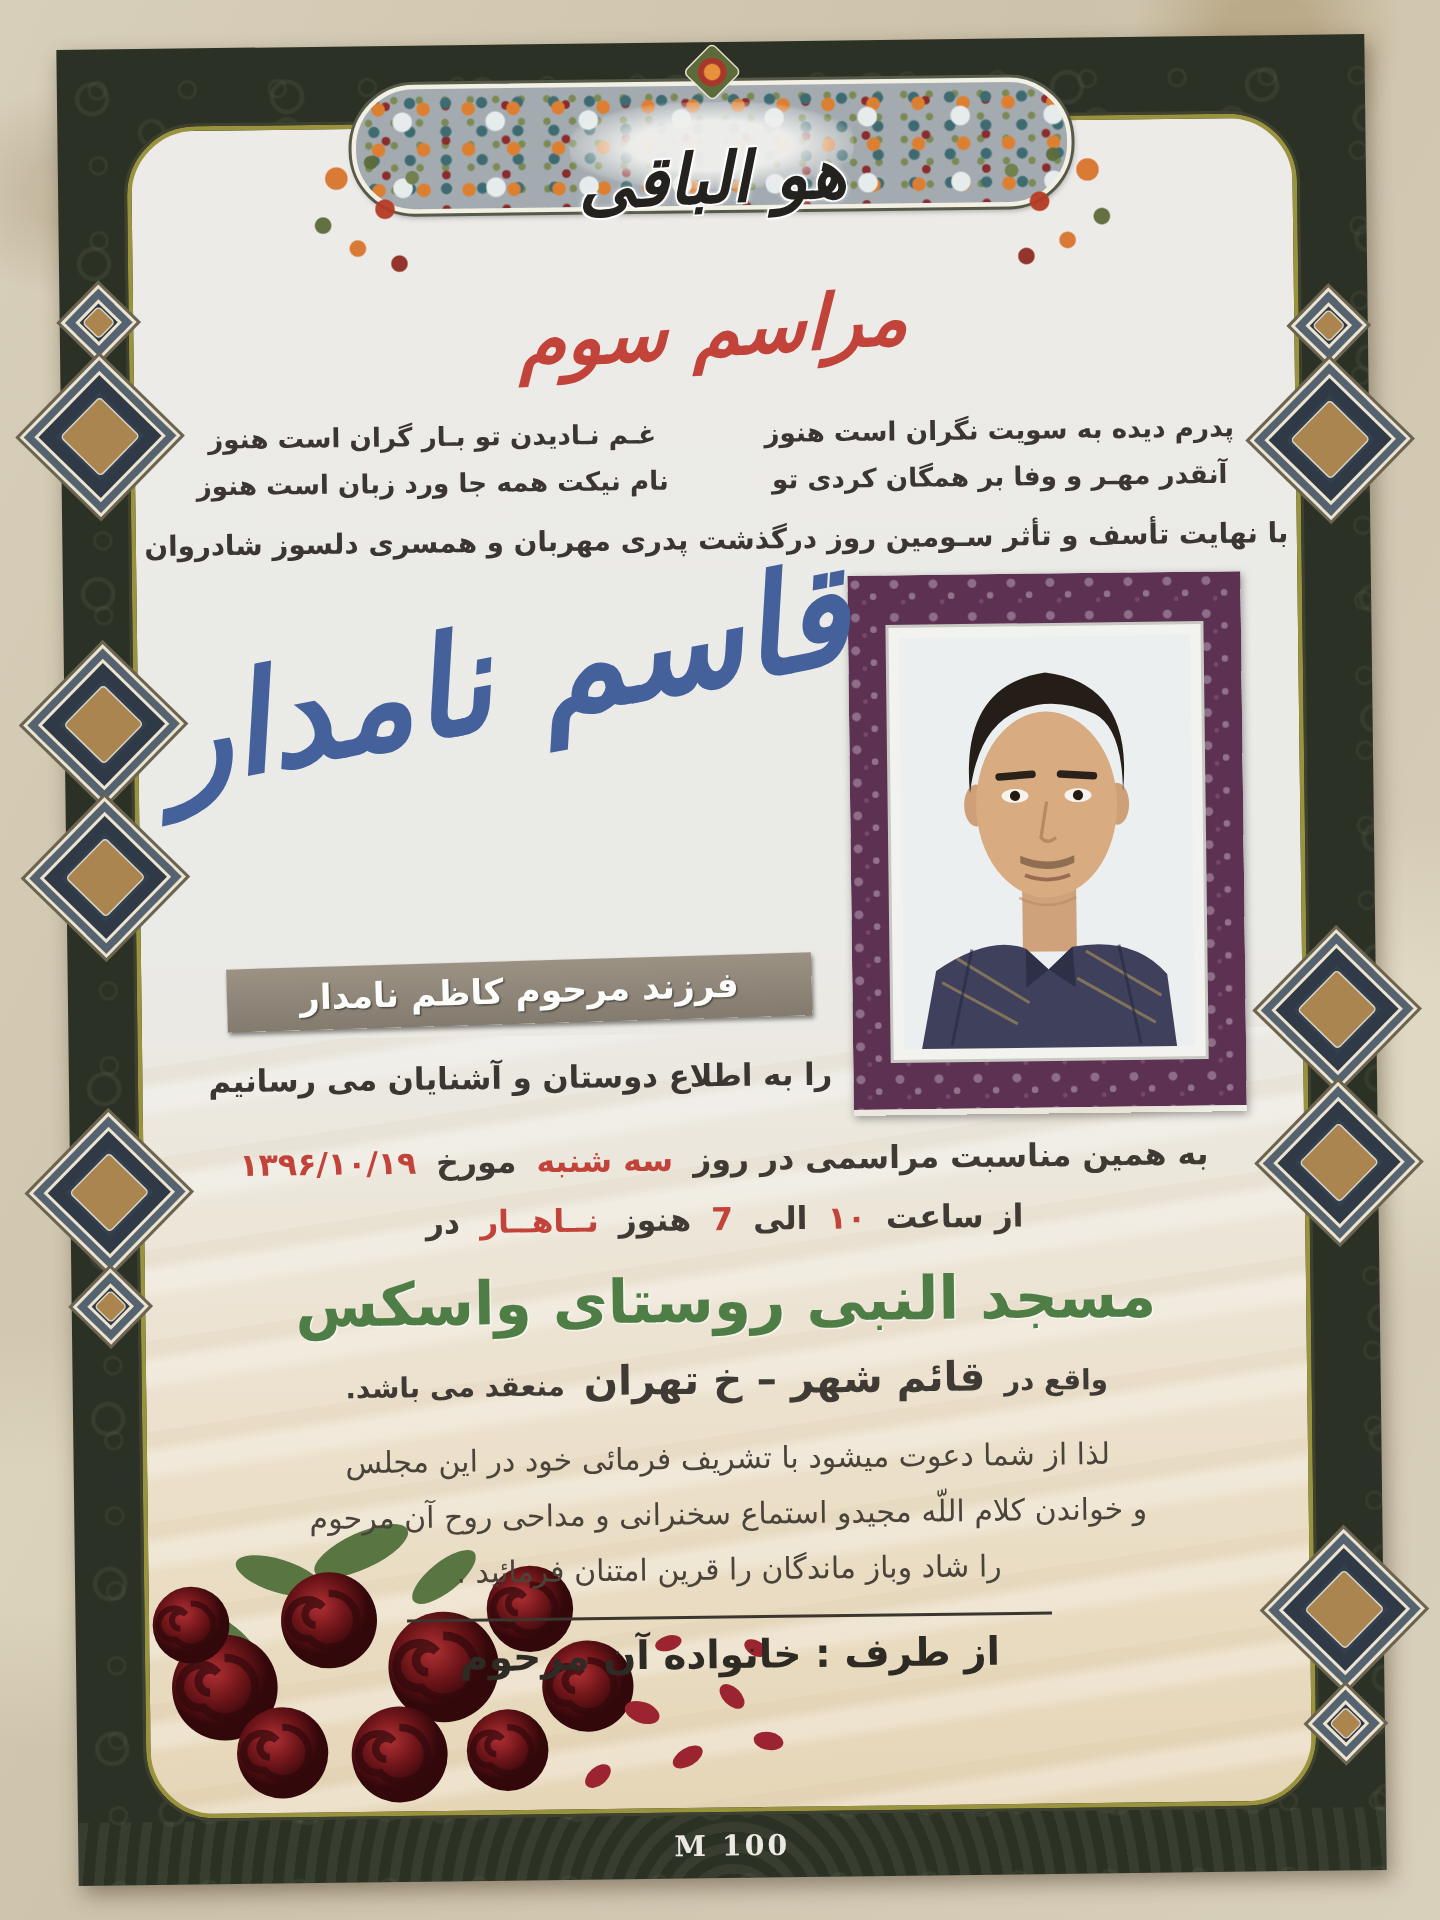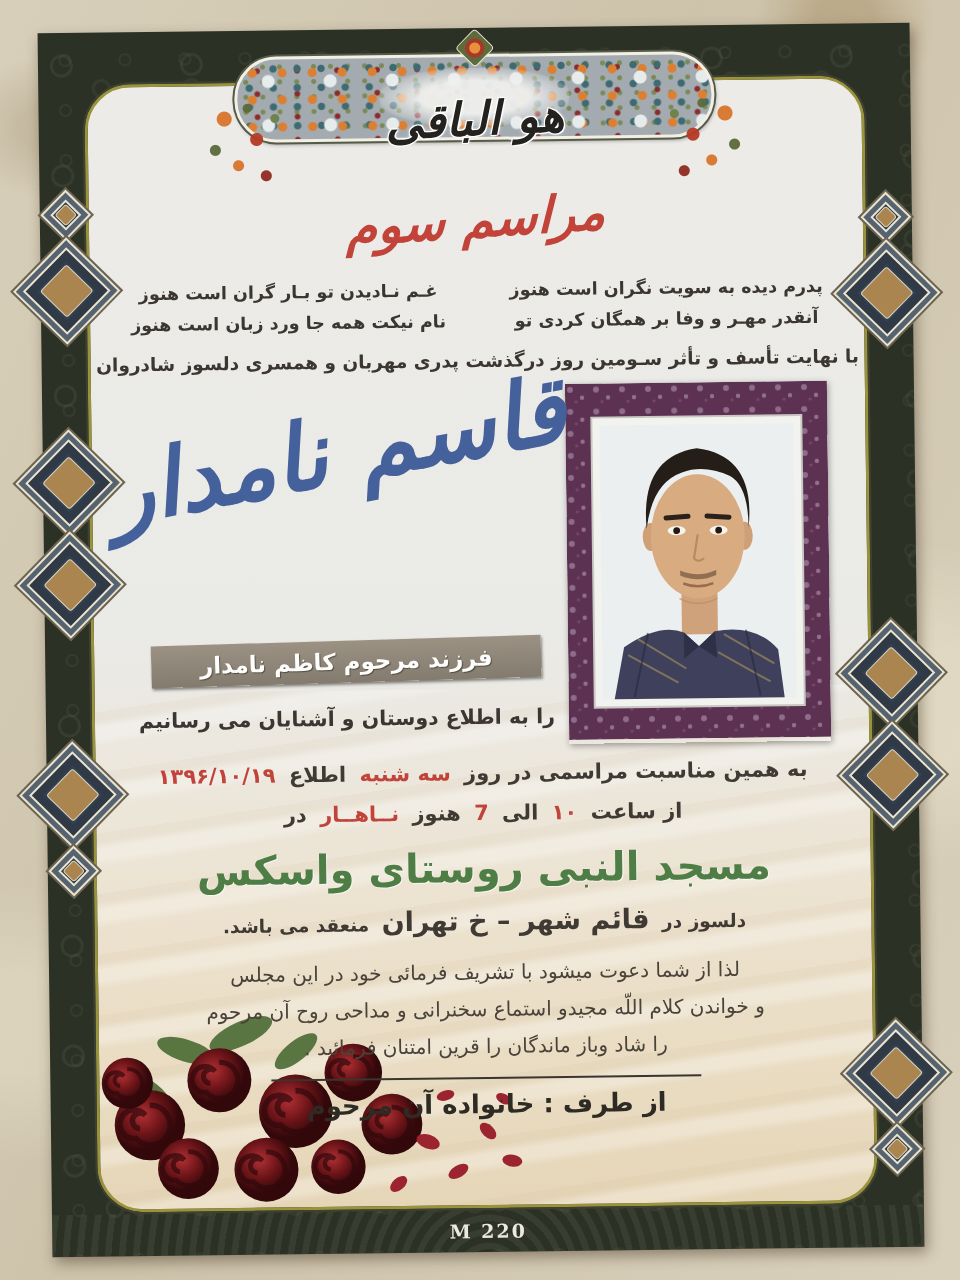--- a/index.html
+++ b/index.html
@@ -289,50 +289,50 @@
         <div class="name-col">
           <div class="deceased-name">قاسم نامدار</div>
           <div class="father-band">فرزند مرحوم کاظم نامدار</div>
           <div class="inform-line">را به اطلاع دوستان و آشنایان می رسانیم</div>
         </div>
       </div>
 
       <div class="event-line">
         <span class="seg">به همین مناسبت مراسمی در روز</span>
         <span class="seg red">سه شنبه</span>
-        <span class="seg">اطلاع</span>
+        <span class="seg">مورخ</span>
         <span class="seg red">۱۳۹۶/۱۰/۱۹</span>
       </div>
 
       <div class="event-line second">
         <span class="seg">از ساعت</span>
         <span class="seg red">۱۰</span>
         <span class="seg">الی</span>
         <span class="seg red">7</span>
         <span class="seg">هنوز</span>
         <span class="seg red">نــاهــار</span>
         <span class="seg">در</span>
       </div>
 
       <div class="venue-line">مسجد النبی روستای واسکس</div>
 
       <div class="location-line">
-        <span class="seg">دلسوز در</span>
+        <span class="seg">واقع در</span>
         <span class="place">قائم شهر – خ تهران</span>
         <span class="seg">منعقد می باشد.</span>
       </div>
 
       <div class="invitation">
         <div>لذا از شما دعوت میشود با تشریف فرمائی خود در این مجلس</div>
         <div>و خواندن کلام اللّه مجیدو استماع سخنرانی و مداحی روح آن مرحوم</div>
         <div>را شاد وباز ماندگان را قرین امتنان فرمائید .</div>
       </div>
 
       <div class="divider"></div>
 
       <div class="signature">از طرف : خانواده آن مرحوم</div>
     </div>
   </div>
 
   <div class="bottom-band">
-    <span class="bottom-code">M 220</span>
+    <span class="bottom-code">M 100</span>
   </div>
 </div>
 
 </body></html>

